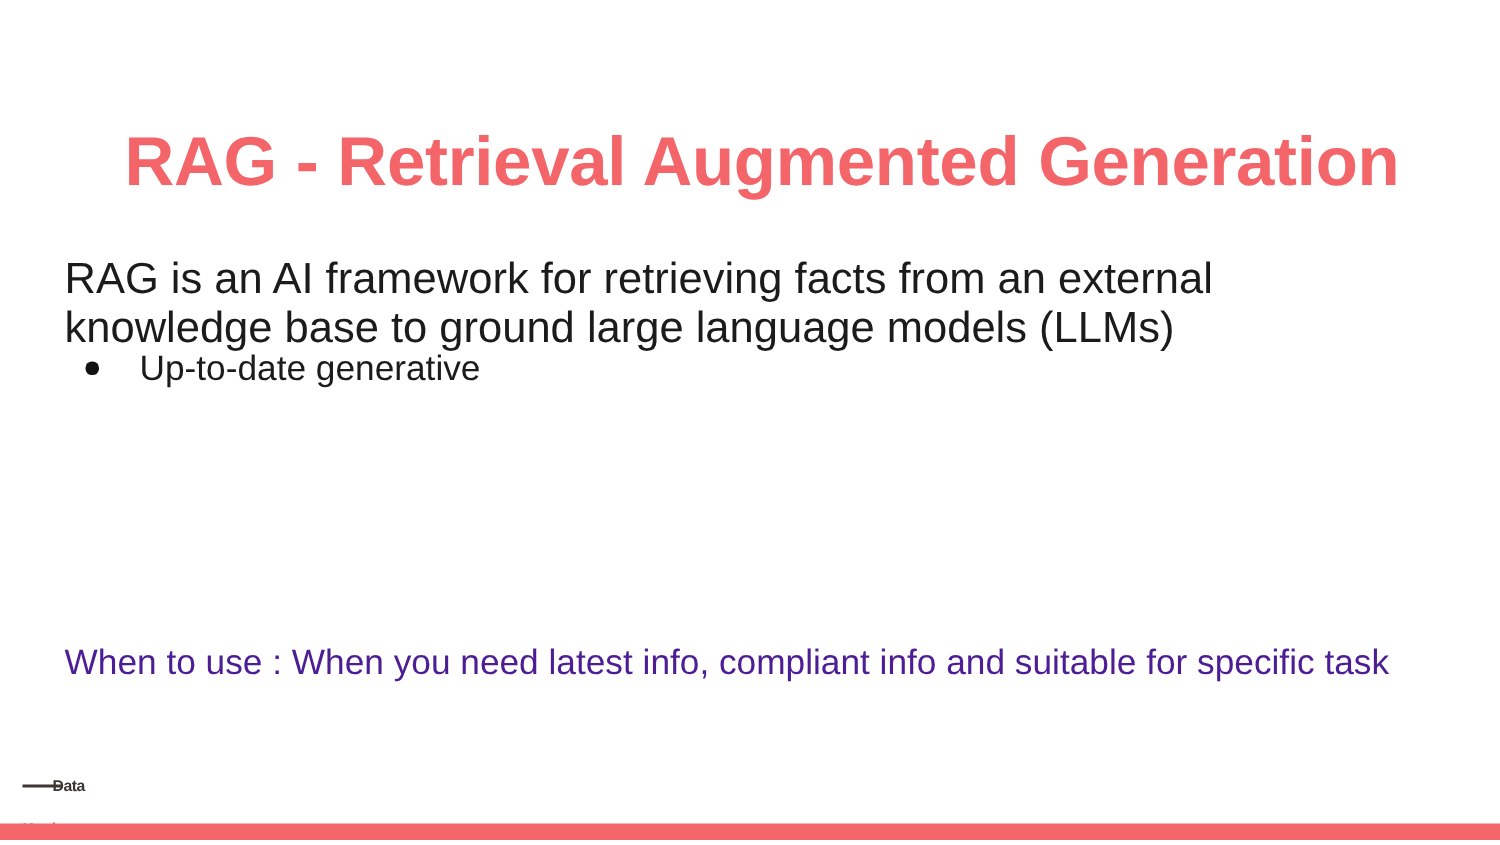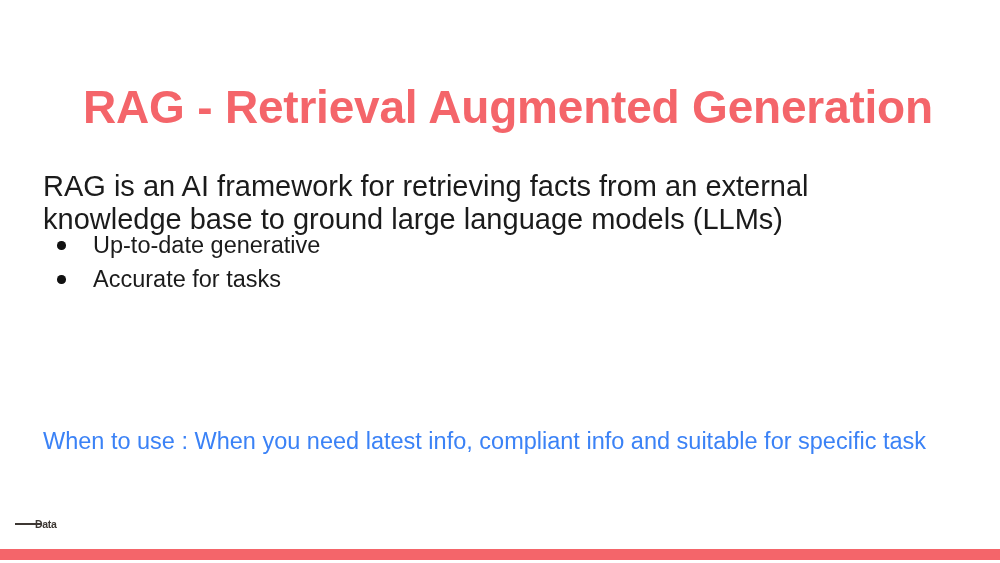--- a/index.html
+++ b/index.html
@@ -75,21 +75,21 @@
   }
 
   
   .usage-paragraph {
     position: absolute;
     left: 43px;
     top: 400px;
     width: 905px;
     font-size: 23.5px;
     line-height: 35px;
-    color: #3b82f6;
+    color: #4c1d95;
   }
 
   
   .logo {
     position: absolute;
     left: 15px;
     top: 518px;
     width: 38px;
     height: 26px;
     line-height: 1;
@@ -139,24 +139,20 @@
 
   <h1 class="slide-title">RAG - Retrieval Augmented Generation</h1>
 
   <p class="intro-paragraph">RAG is an AI framework for retrieving facts from an external knowledge base to ground large language models (LLMs)</p>
 
   <ul class="bullet-list">
     <li class="bullet-item">
       <span class="bullet-marker"></span>
       <span>Up-to-date generative</span>
     </li>
-    <li class="bullet-item">
-      <span class="bullet-marker"></span>
-      <span>Accurate for tasks</span>
-    </li>
   </ul>
 
   <p class="usage-paragraph">When to use : When you need latest info, compliant info and suitable for specific task</p>
 
   <div class="logo">
     <div class="logo-top">Data</div>
     <div class="logo-bottom">Knobs</div>
   </div>
 
   <div class="footer-bar"></div>

